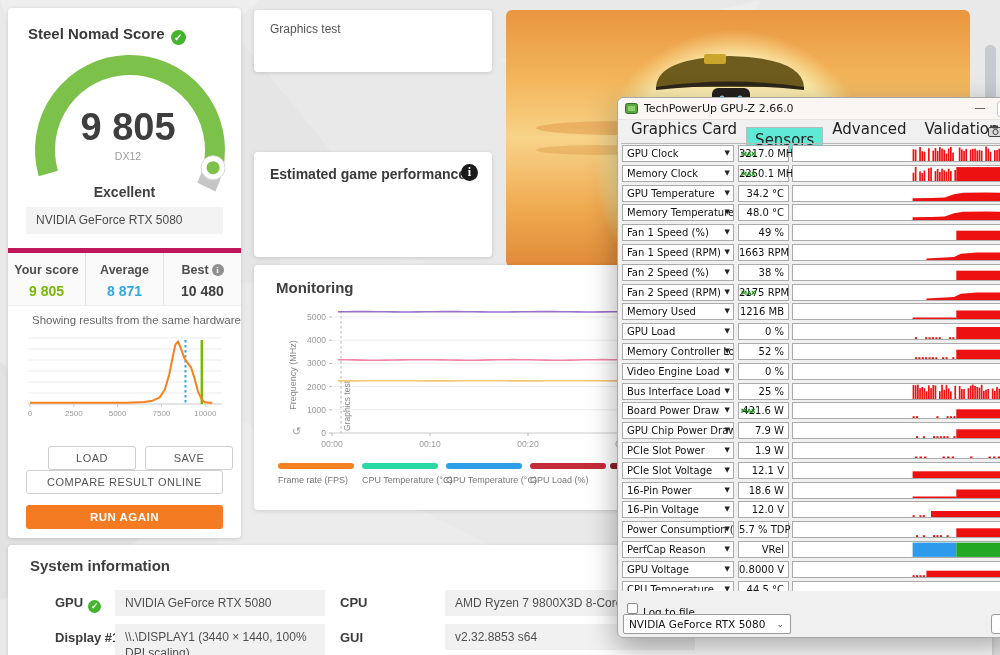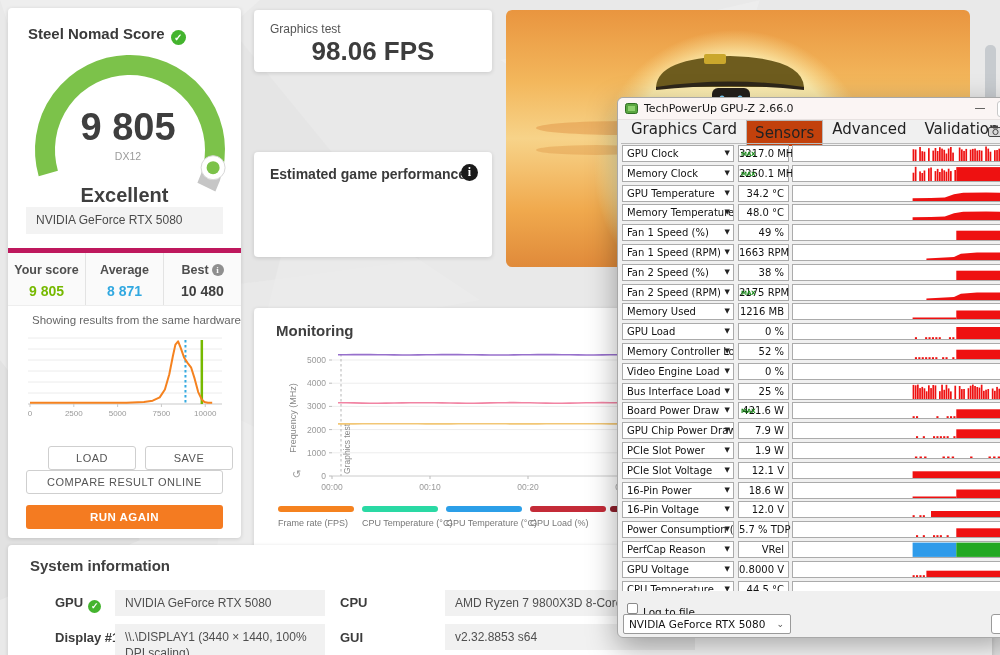--- a/index.html
+++ b/index.html
@@ -6,21 +6,21 @@
   *{box-sizing:border-box;}
   .stage{position:relative;width:1000px;height:655px;overflow:hidden;background:#e9e9e9;
     font-family:"Liberation Sans",sans-serif;color:#3e3e3e;}
   .card{position:absolute;background:#fff;border-radius:4px;box-shadow:0 1px 4px rgba(0,0,0,.14);padding-left:37px;}
   
   .score-card{left:8px;top:8px;width:233px;height:530px;}
   .card-title{position:absolute;left:20px;top:17px;font-size:15px;font-weight:bold;color:#3a3a3a;}
   .chk{display:inline-block;vertical-align:-2px;margin-left:6px;width:15px;height:15px;border-radius:50%;
     background:#44b42e;color:#fff;font-size:10px;line-height:15px;text-align:center;font-weight:bold;}
   .gauge{position:absolute;left:0;top:34px;width:233px;height:150px;}
-  .excellent{position:absolute;left:0;top:176px;width:100%;text-align:center;font-size:20px;font-weight:600;color:#3f3f3f;}
+  .excellent{position:absolute;left:0;top:176px;width:100%;text-align:center;font-size:14px;font-weight:600;color:#3f3f3f;}
   .gpu-box{position:absolute;left:18px;top:199px;right:18px;height:27px;background:#f3f3f3;
     font-size:12px;color:#4a4a4a;line-height:27px;padding-left:10px;white-space:nowrap;overflow:hidden;}
   .stats{position:absolute;left:0;top:240px;width:100%;height:58px;background:#fafafa;
     border-top:5px solid #be185d;border-bottom:1px solid #eee;display:flex;}
   .stat{flex:1;text-align:center;padding-top:10px;}
   .stat+.stat{border-left:1px solid #e3e3e3;}
   .stat .lab{font-size:12.5px;font-weight:bold;color:#4e4e4e;}
   .stat .val{font-size:14px;font-weight:bold;margin-top:6px;}
   .v-green{color:#76b900;} .v-blue{color:#31a8e0;} .v-dark{color:#3f3f3f;}
   .info-mini{display:inline-block;width:12px;height:12px;border-radius:50%;background:#8f8f8f;color:#fafafa;
@@ -35,21 +35,21 @@
     color:#fff;font-weight:bold;font-size:11.5px;letter-spacing:.5px;border-radius:3px;text-align:center;line-height:24px;cursor:pointer;}
   
   .gfx-card{left:254px;top:10px;width:238px;height:62px;}
   .gfx-label{position:absolute;left:16px;top:12px;font-size:12px;color:#555;}
   .gfx-value{position:absolute;left:0;top:26px;width:100%;text-align:center;font-size:26px;font-weight:bold;color:#3d3d3d;}
   .est-card{left:254px;top:152px;width:238px;height:105px;}
   .est-title{position:absolute;left:16px;top:14px;font-size:14px;font-weight:bold;color:#3a3a3a;}
   .info-big{position:absolute;right:14px;top:12px;width:17px;height:17px;border-radius:50%;background:#1a1a1a;
     color:#fff;font-size:12px;line-height:17px;text-align:center;font-weight:bold;font-family:"Liberation Serif",serif;cursor:pointer;}
   
-  .mon-card{left:254px;top:265px;width:716px;height:245px;margin-top:43px;}
+  .mon-card{left:254px;top:265px;width:716px;height:245px;}
   .mon-title{position:absolute;left:22px;top:14px;font-size:15px;font-weight:bold;color:#3f3f3f;}
   .mon-chart{position:absolute;left:30px;top:40px;width:670px;height:170px;}
   .reset-ico{position:absolute;left:38px;top:160px;font-size:11px;color:#9a9a9a;cursor:pointer;}
   .legend{position:absolute;left:0;top:198px;width:100%;height:40px;}
   .leg-item{position:absolute;top:0;width:84px;}
   .leg-bar{height:6px;width:76px;border-radius:3px;}
   .leg-lab{margin-top:6px;font-size:9px;color:#777;white-space:nowrap;}
   
   .game-art{position:absolute;left:506px;top:10px;width:464px;height:257px;border-radius:6px;overflow:hidden;}
   .scroll-strip{position:absolute;left:985px;top:45px;width:11px;height:230px;background:#c7cbcf;border-radius:5px;}
@@ -64,21 +64,21 @@
   .gpuz{position:absolute;left:617px;top:97px;width:395px;height:541px;background:#f0f0f0;
     border:1px solid #a8a8a8;border-radius:6px 0 0 6px;box-shadow:0 10px 30px rgba(0,0,0,.35);
     font-family:"DejaVu Sans",sans-serif;font-size:10px;color:#111;}
   .gz-titlebar{position:absolute;left:0;top:0;width:100%;height:22px;background:#fbf5f4;
     border-bottom:1px solid #e8e2e1;display:flex;align-items:center;padding-left:7px;border-radius:6px 0 0 0;}
   .gz-title{font-size:11px;color:#1a1a1a;margin-left:6px;}
   .gz-min{position:absolute;right:22px;top:0;width:18px;height:22px;text-align:center;line-height:20px;color:#333;cursor:pointer;font-size:11px;}
   .gz-close{position:absolute;right:-14px;top:3px;width:28px;height:16px;background:#fff;border:1px solid #c9c9c9;border-radius:3px;cursor:pointer;}
   .gz-tabs{position:absolute;left:4px;top:25px;height:20px;display:flex;align-items:flex-end;}
   .gtab{padding:3px 8px 4px;font-size:15px;color:#222;cursor:pointer;border:1px solid transparent;}
-  .gtab.active{background:#c2410c;border:1px solid #bababa;border-bottom-color:#fff;position:relative;top:4px;}
+  .gtab.active{background:#5eead4;border:1px solid #bababa;border-bottom-color:#fff;position:relative;top:11px;}
   .gz-tabline{position:absolute;left:3px;right:0;top:45px;border-top:1px solid #bababa;}
   .gz-cam{position:absolute;right:8px;top:27px;cursor:pointer;}
   .gz-list{position:absolute;left:0;top:47px;width:100%;height:446px;overflow:hidden;}
   .srow{position:absolute;left:0;width:100%;height:17px;}
   .scell{position:absolute;top:0;height:17px;background:#fff;border:1px solid #ababab;}
   .s-label{left:4px;width:112px;font-size:10px;line-height:15px;padding-left:4px;white-space:nowrap;overflow:hidden;cursor:pointer;}
   .s-arrow{position:absolute;right:3px;top:0px;font-size:7px;color:#222;line-height:15px;}
   .s-value{left:120px;width:51px;font-size:10px;line-height:15px;text-align:right;padding-right:4px;white-space:nowrap;}
   .s-max{position:absolute;left:2px;top:0px;font-size:6px;color:#1a8a1a;font-weight:bold;letter-spacing:-0.3px;}
   .s-graph{left:174px;width:232px;}
@@ -195,21 +195,20 @@
     <div class="btnrow">
       <div class="btn">LOAD</div>
       <div class="btn">SAVE</div>
     </div>
     <div class="btn btn-wide">COMPARE RESULT ONLINE</div>
     <div class="btn-run">RUN AGAIN</div>
   </section>
 
   <section class="card gfx-card">
     <div class="gfx-label">Graphics test</div>
-    <div class="gfx-value">98.06 FPS</div>
   </section>
 
   <section class="card est-card">
     <div class="est-title">Estimated game performance</div>
     <div class="info-big">i</div>
   </section>
 
   <section class="card mon-card">
     <div class="mon-title">Monitoring</div>
     <svg class="mon-chart" id="mon-svg" viewBox="0 0 670 170">

